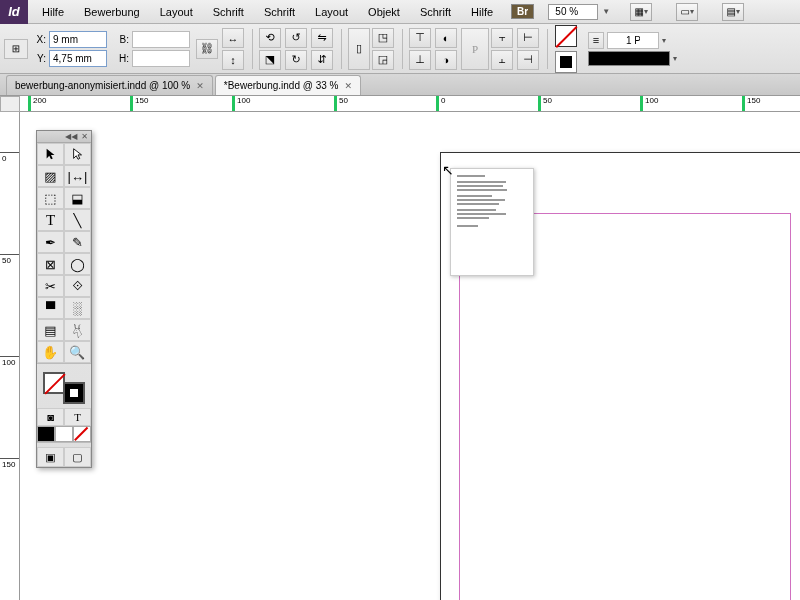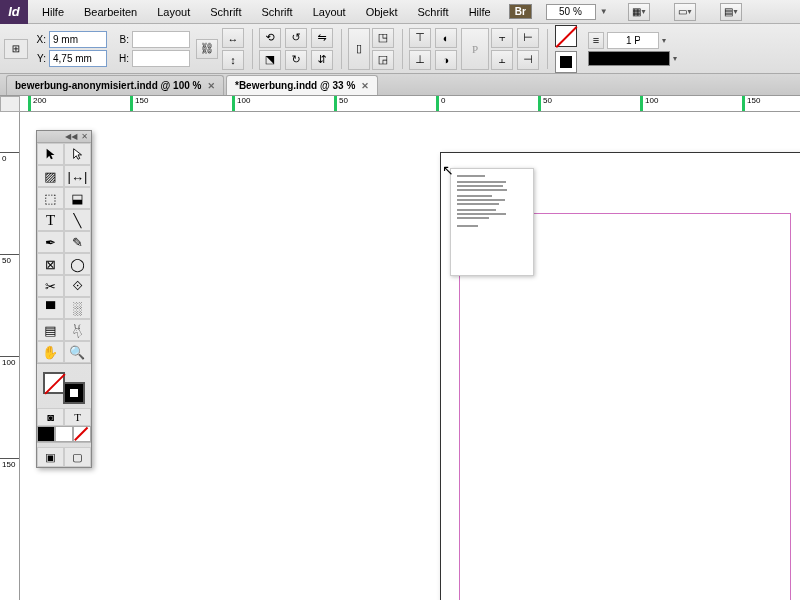--- a/index.html
+++ b/index.html
@@ -3,21 +3,21 @@
 <meta charset="utf-8">
 <style>
 * { margin: 0; padding: 0; box-sizing: border-box; font-family: Arial, sans-serif; }
 body { width: 800px; height: 600px; background: #e8e8e8; overflow: hidden; position: relative; }
 
 .menubar { height: 24px; background: linear-gradient(#f0f0f0, #e0e0e0); display: flex; align-items: center; border-bottom: 1px solid #b0b0b0; }
 .app-icon { width: 28px; height: 24px; background: #4a2c5e; color: #fff; display: flex; align-items: center; justify-content: center; font-weight: bold; font-size: 13px; font-style: italic; margin-right: 4px; }
 .menu-item { padding: 0 10px; font-size: 11px; cursor: pointer; line-height: 24px; }
 .br-badge { margin-left: 8px; padding: 1px 5px; background: #6b5a3a; color: #fff; font-size: 10px; font-weight: bold; border: 1px solid #888; }
 .zoom-box { margin-left: 14px; display: flex; align-items: center; gap: 4px; }
-.zoom-field { width: 50px; height: 16px; font-size: 10px; text-align: right; padding-right: 13px; border: 1px solid #999; background: #fff; }
+.zoom-field { width: 50px; height: 16px; font-size: 10px; text-align: center; padding-right: 13px; border: 1px solid #999; background: #fff; }
 .drop-arrow { font-size: 8px; color: #555; }
 .top-icons { margin-left: 20px; display: flex; gap: 24px; }
 .top-icon-btn { width: 22px; height: 18px; border: 1px solid #aaa; background: linear-gradient(#f8f8f8, #e0e0e0); display: flex; align-items: center; justify-content: center; font-size: 10px; }
 
 .control-bar { height: 50px; background: linear-gradient(#ededed, #dedede); border-bottom: 1px solid #aaa; display: flex; align-items: center; padding: 3px 4px; gap: 2px; }
 .cb-group { display: flex; flex-direction: column; gap: 2px; margin-right: 2px; }
 .cb-icon { width: 20px; height: 20px; border: 1px solid #bbb; background: #eaeaea; display: flex; align-items: center; justify-content: center; font-size: 10px; }
 .cb-icon.sq { width: 24px; }
 .xy-group { display: flex; flex-direction: column; gap: 2px; }
 .xy-row { display: flex; align-items: center; gap: 3px; }
@@ -26,21 +26,21 @@
 .xy-field.empty { border-color: #bbb; }
 .sep { width: 1px; height: 40px; background: #bbb; margin: 0 4px; }
 .cb-btn { width: 22px; height: 20px; border: 1px solid #bbb; background: linear-gradient(#f2f2f2, #e0e0e0); display: flex; align-items: center; justify-content: center; font-size: 11px; }
 .stroke-icon { width: 24px; height: 24px; position: relative; display: flex; align-items: center; justify-content: center; }
 .stroke-diag { width: 22px; height: 22px; border: 1px solid #333; position: relative; background: #fff; }
 .stroke-diag::after { content: ''; position: absolute; width: 29px; height: 2px; background: #d00; top: 10px; left: -4px; transform: rotate(-45deg); }
 .fill-sq { width: 22px; height: 22px; border: 1px solid #888; background: #000; box-shadow: inset 0 0 0 4px #fff; display: flex; align-items: center; justify-content: center; }
 .stroke-wt { width: 52px; height: 17px; font-size: 10px; padding: 0 18px; border: 1px solid #bbb; background: #fff; }
 .stroke-style { width: 82px; height: 15px; background: #000; border: 1px solid #888; }
 
-.tabs-bar { height: 22px; background: linear-gradient(#d8d8d8, #c8c8c8); display: flex; align-items: flex-end; border-bottom: 1px solid #999; padding-left: 6px; font-weight: bold; }
+.tabs-bar { height: 22px; background: linear-gradient(#d8d8d8, #c8c8c8); display: flex; align-items: flex-end; border-bottom: 1px solid #999; padding-left: 6px; }
 .tab { height: 20px; padding: 0 8px; font-size: 10px; display: flex; align-items: center; gap: 6px; border: 1px solid #aaa; border-bottom: none; background: linear-gradient(#d8d8d8, #cacaca); border-radius: 3px 3px 0 0; margin-right: 2px; cursor: pointer; }
 .tab.active { background: #f5f5f5; }
 .tab-close { font-size: 9px; color: #666; }
 
 .ruler-h { height: 16px; background: #fff; border-bottom: 1px solid #999; position: relative; margin-left: 20px; overflow: hidden; font-size: 8px; }
 .ruler-h .tick { position: absolute; top: 0; height: 16px; border-left: 3px solid #22c55e; padding-left: 2px; line-height: 9px; }
 .ruler-corner { position: absolute; left: 0; width: 20px; height: 16px; background: #eee; border: 1px solid #aaa; }
 
 .workspace { display: flex; height: calc(600px - 24px - 50px - 22px - 16px); position: relative; }
 .ruler-v { width: 20px; background: #fff; border-right: 1px solid #999; position: relative; font-size: 8px; overflow: hidden; }
@@ -75,21 +75,21 @@
 .view-btn { flex: 1; border: 1px solid #ccc; background: #e8e8e8; display: flex; align-items: center; justify-content: center; font-size: 11px; }
 
 svg { width: 14px; height: 14px; }
 </style>
 </head>
 <body>
 
 <div class="menubar">
   <div class="app-icon">Id</div>
   <div class="menu-item">Hilfe</div>
-  <div class="menu-item">Bearbeiten</div>
+  <div class="menu-item">Bewerbung</div>
   <div class="menu-item">Layout</div>
   <div class="menu-item">Schrift</div>
   <div class="menu-item">Schrift</div>
   <div class="menu-item">Layout</div>
   <div class="menu-item">Objekt</div>
   <div class="menu-item">Schrift</div>
   <div class="menu-item">Hilfe</div>
   <div class="br-badge">Br</div>
   <div class="zoom-box">
     <input class="zoom-field" value="50 %" style="">

